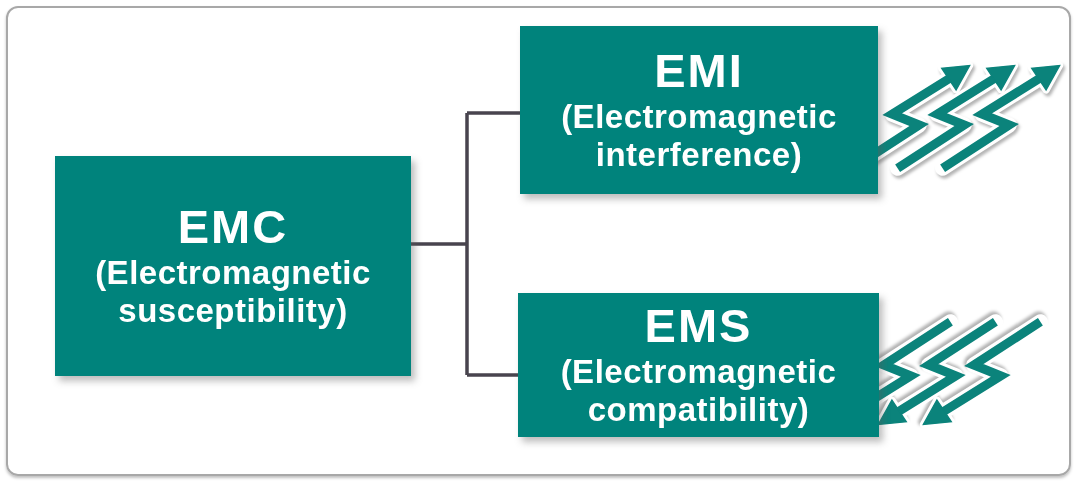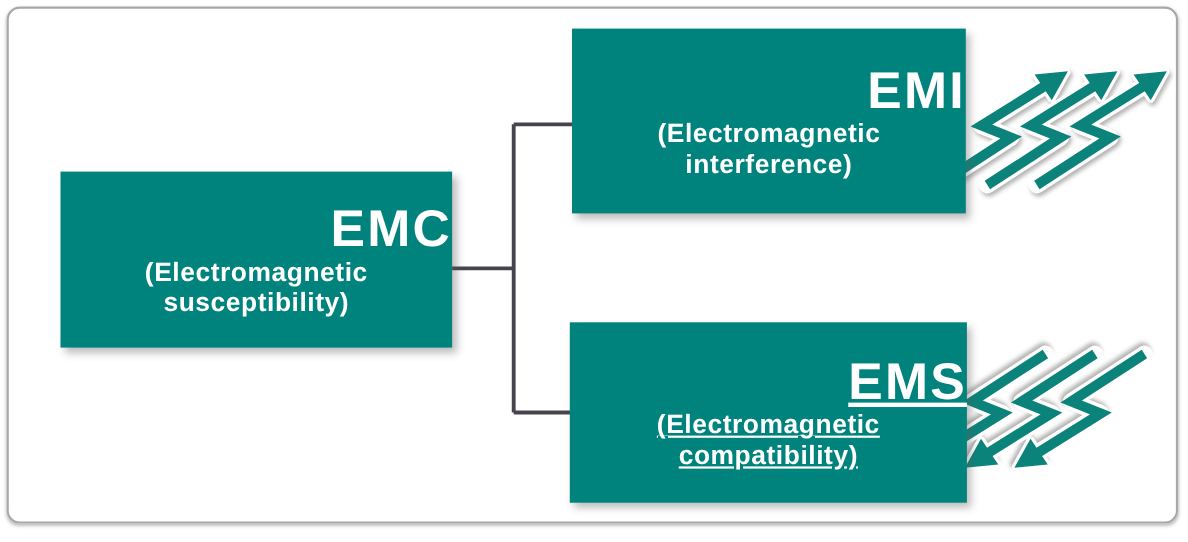--- a/index.html
+++ b/index.html
@@ -40,39 +40,39 @@
     stroke: var(--color-connector);
     stroke-width: 3.5;
   }
   .node {
     position: absolute;
     background: var(--color-box);
     color: var(--color-text);
     display: flex;
     flex-direction: column;
     justify-content: center;
-    align-items: flex-end;
+    align-items: center;
     text-align: center;
     font-weight: bold;
     box-shadow: 4px 5px 7px rgba(90,90,90,0.40);
   }
   .node .acronym {
     font-size: 47px;
     line-height: 1.12;
     letter-spacing: 2px;
   }
   .node .label {
-    font-size: 24px;
+    font-size: 33px;
     line-height: 1.16;
     letter-spacing: 0.5px;
     padding: 0 10px;
   }
-  .node-emc { left: 55px;  top: 156px; width: 356px; height: 160px; }
+  .node-emc { left: 55px;  top: 156px; width: 356px; height: 220px; }
   .node-emi { left: 520px; top: 26px;  width: 358px; height: 168px; }
-  .node-ems { left: 518px; top: 293px; width: 361px; height: 164px; text-decoration: underline; }
+  .node-ems { left: 518px; top: 293px; width: 361px; height: 144px; }
 
   .arrows { filter: drop-shadow(2px 3px 2px rgba(0,0,0,0.30)); }
   .zz-outline {
     fill: none;
     stroke: #fff;
     stroke-width: 17;
     stroke-linejoin: round;
     stroke-linecap: round;
   }
   .zz-head-outline {

